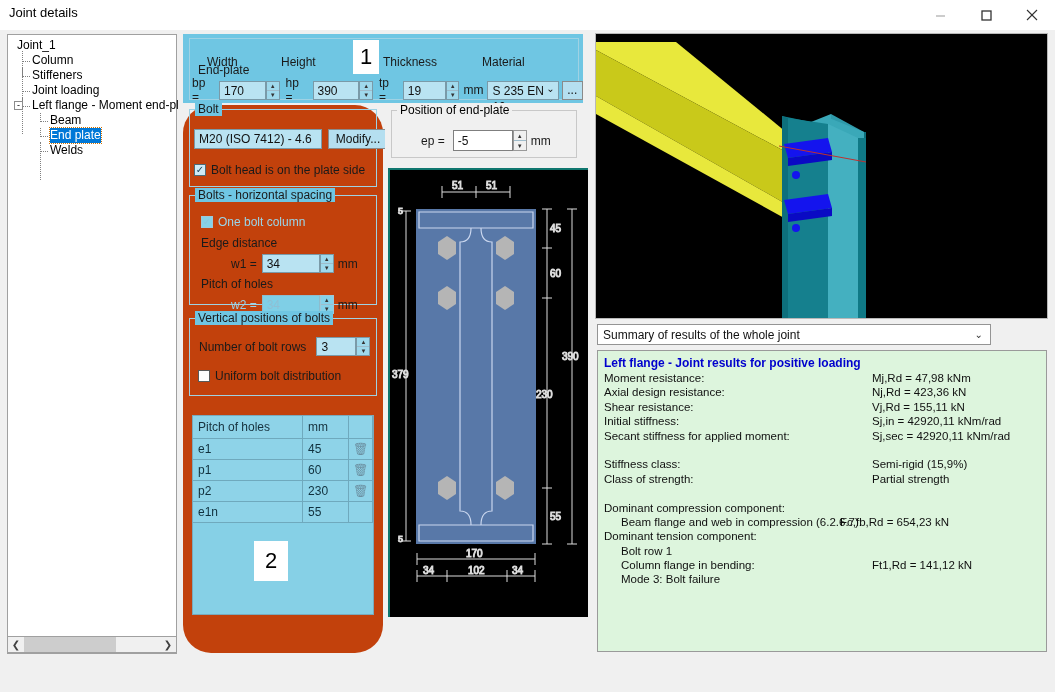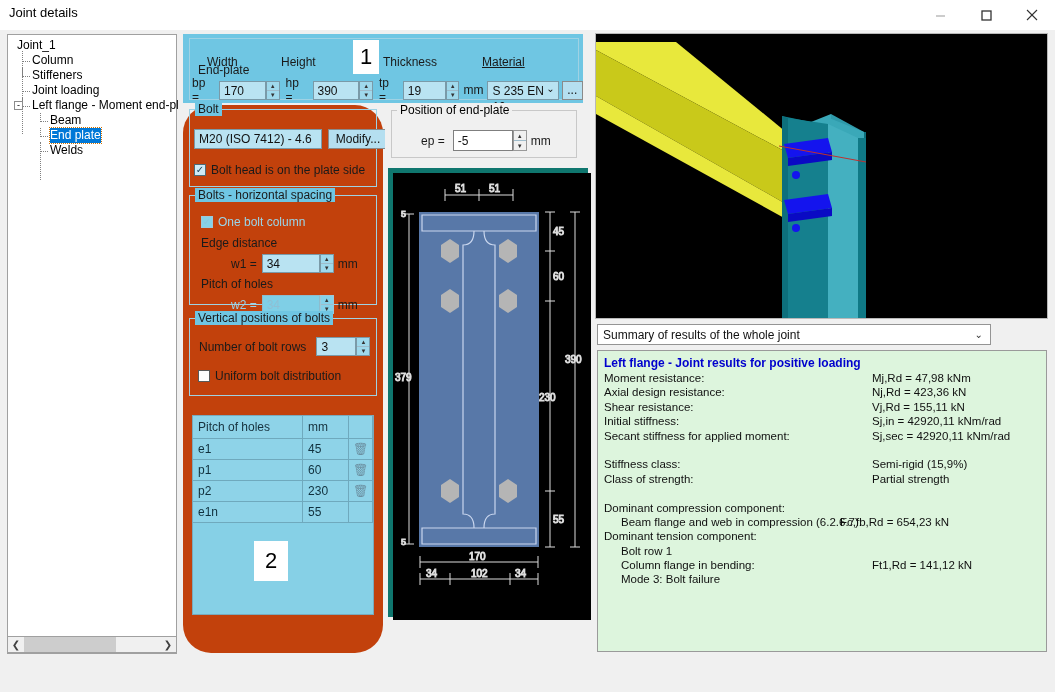--- a/index.html
+++ b/index.html
@@ -85,21 +85,21 @@
   .tbl{position:absolute;left:192px;top:415px;width:182px;height:200px;border:1px solid #7aa9bb;background:#86d0e6;box-sizing:border-box;}
   .tbl table{border-collapse:collapse;width:100%;font-size:12px;}
   .tbl th{background:#8ed3e8;border-right:1px solid #6fa9bd;border-bottom:1px solid #6fa9bd;
     text-align:left;font-weight:normal;padding:2px 5px;color:#16313d;height:18px;}
   .tbl td{background:#8ed3e8;border-right:1px solid #6fa9bd;border-bottom:1px solid #6fa9bd;
     padding:1px 5px;color:#10303d;height:18px;}
   .tbl td.trash{text-align:center;padding:0;width:22px;color:#6b8fa0;font-size:12px;}
   .tbl col.c1{width:110px}.tbl col.c2{width:46px}.tbl col.c3{width:24px}
 
   
-  .dwg{position:absolute;left:388px;top:168px;width:200px;height:449px;background:#000;border:5px solid #0f766e;box-sizing:border-box;}
+  .dwg{position:absolute;left:388px;top:168px;width:200px;height:449px;background:#000;border:2px solid #0f766e;box-sizing:border-box;}
 
   
   .view3d{position:absolute;left:595px;top:33px;width:453px;height:286px;background:#000;border:1px solid #b8b8b8;box-sizing:border-box;overflow:hidden;}
 
   
   .combo{position:absolute;left:597px;top:324px;width:394px;height:21px;background:#fff;border:1px solid #949494;box-sizing:border-box;
     font-size:12px;display:flex;align-items:center;padding-left:5px;color:#111;}
   .combo .arw{position:absolute;right:7px;top:4px;font-size:10px;color:#333;}
   .results{position:absolute;left:597px;top:350px;width:450px;height:302px;background:#ddf5dd;border:1px solid #9a9a9a;box-sizing:border-box;
     font-size:11.5px;color:#101010;padding:5px 0 0 6px;overflow:hidden;}
@@ -180,21 +180,21 @@
     <div class="hs-arrow">❯</div>
   </div>
 
   <div class="cyan-top">
     <div class="gbox" style="left:6px;top:4px;width:390px;height:62px;"></div>
     <div class="gbox-lbl" style="position:absolute;left:12px;top:-3px;margin-top:32px;">End-plate</div>
 
     <div style="position:absolute;left:24px;top:21px;" class="fieldlabel">Width</div>
     <div style="position:absolute;left:98px;top:21px;" class="fieldlabel">Height</div>
     <div style="position:absolute;left:200px;top:21px;" class="fieldlabel">Thickness</div>
-    <div style="position:absolute;left:299px;top:21px;text-decoration:underline;" class="fieldlabel">Material</div>
+    <div style="position:absolute;left:299px;top:21px;" class="fieldlabel">Material</div>
 
     <div class="row" style="position:absolute;left:9px;top:42px;">
       <span class="fieldlabel">bp =</span>
       <span class="tbox" style="width:48px;margin-left:4px;">170</span>
       <span class="spin">
           <span>▲</span>
           <span>▼</span>
         </span>
       <span class="fieldlabel" style="margin-left:6px;">hp =</span>
       <span class="tbox" style="width:48px;margin-left:4px;">390</span>

